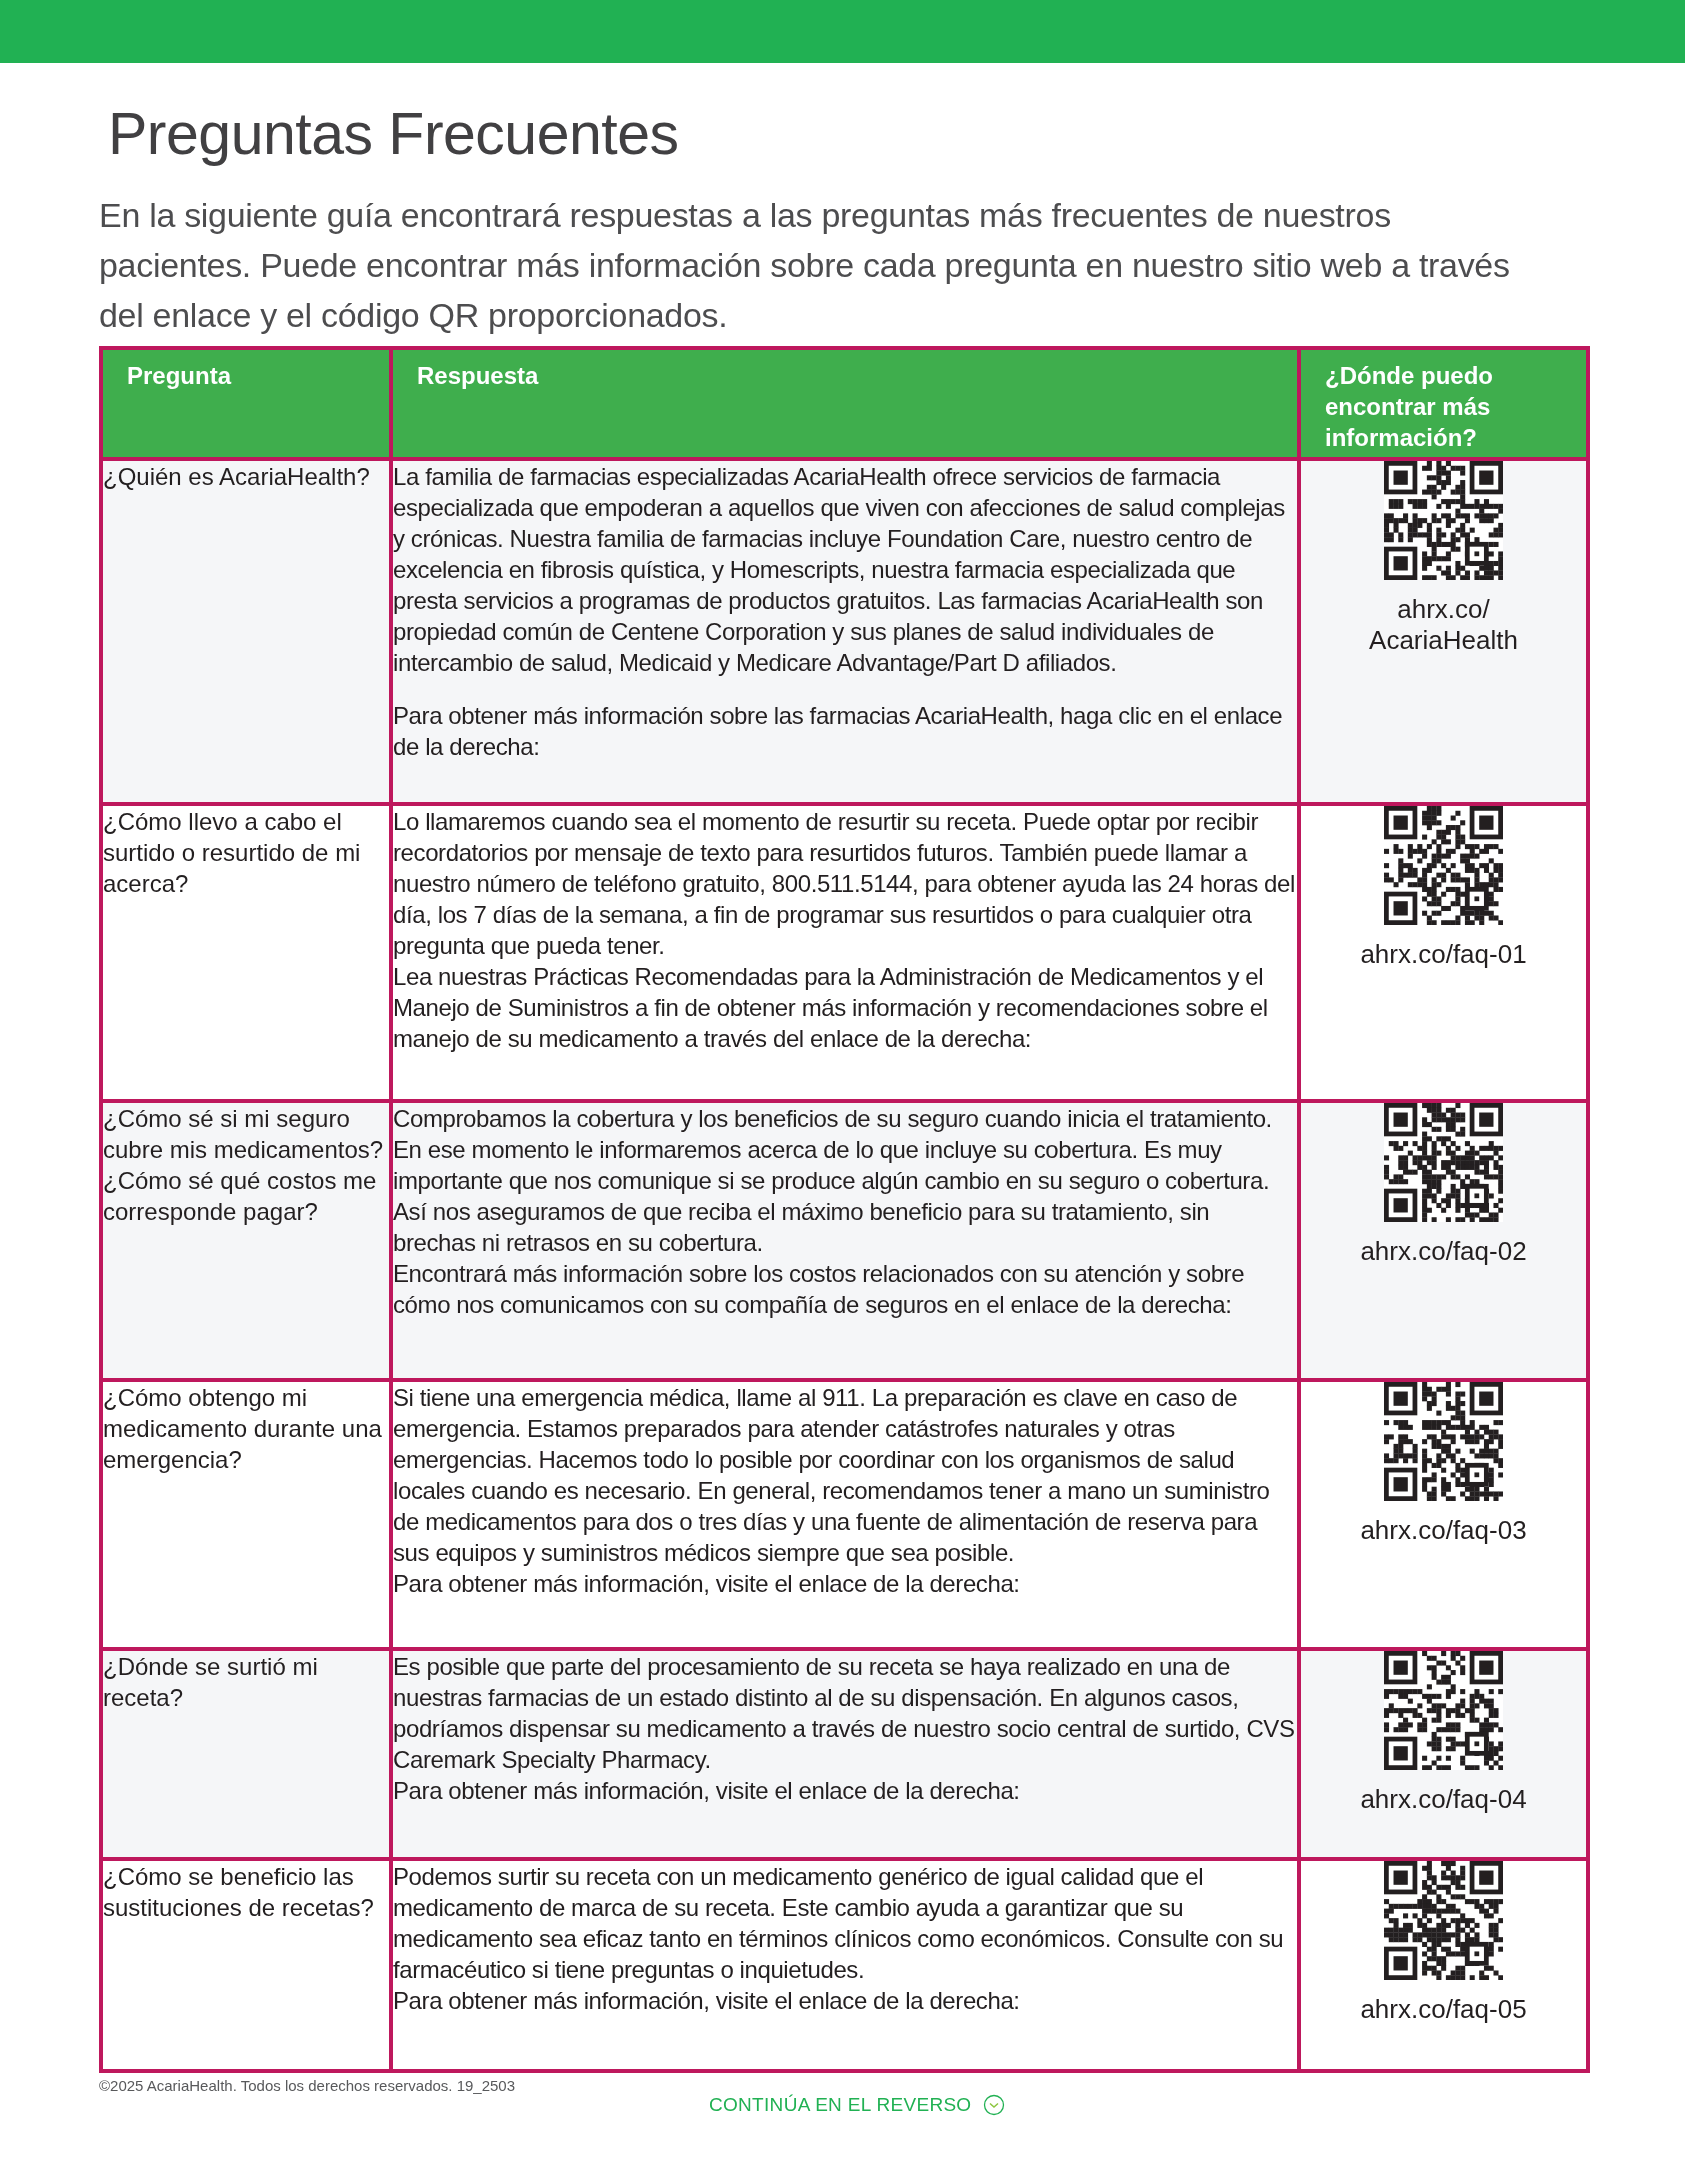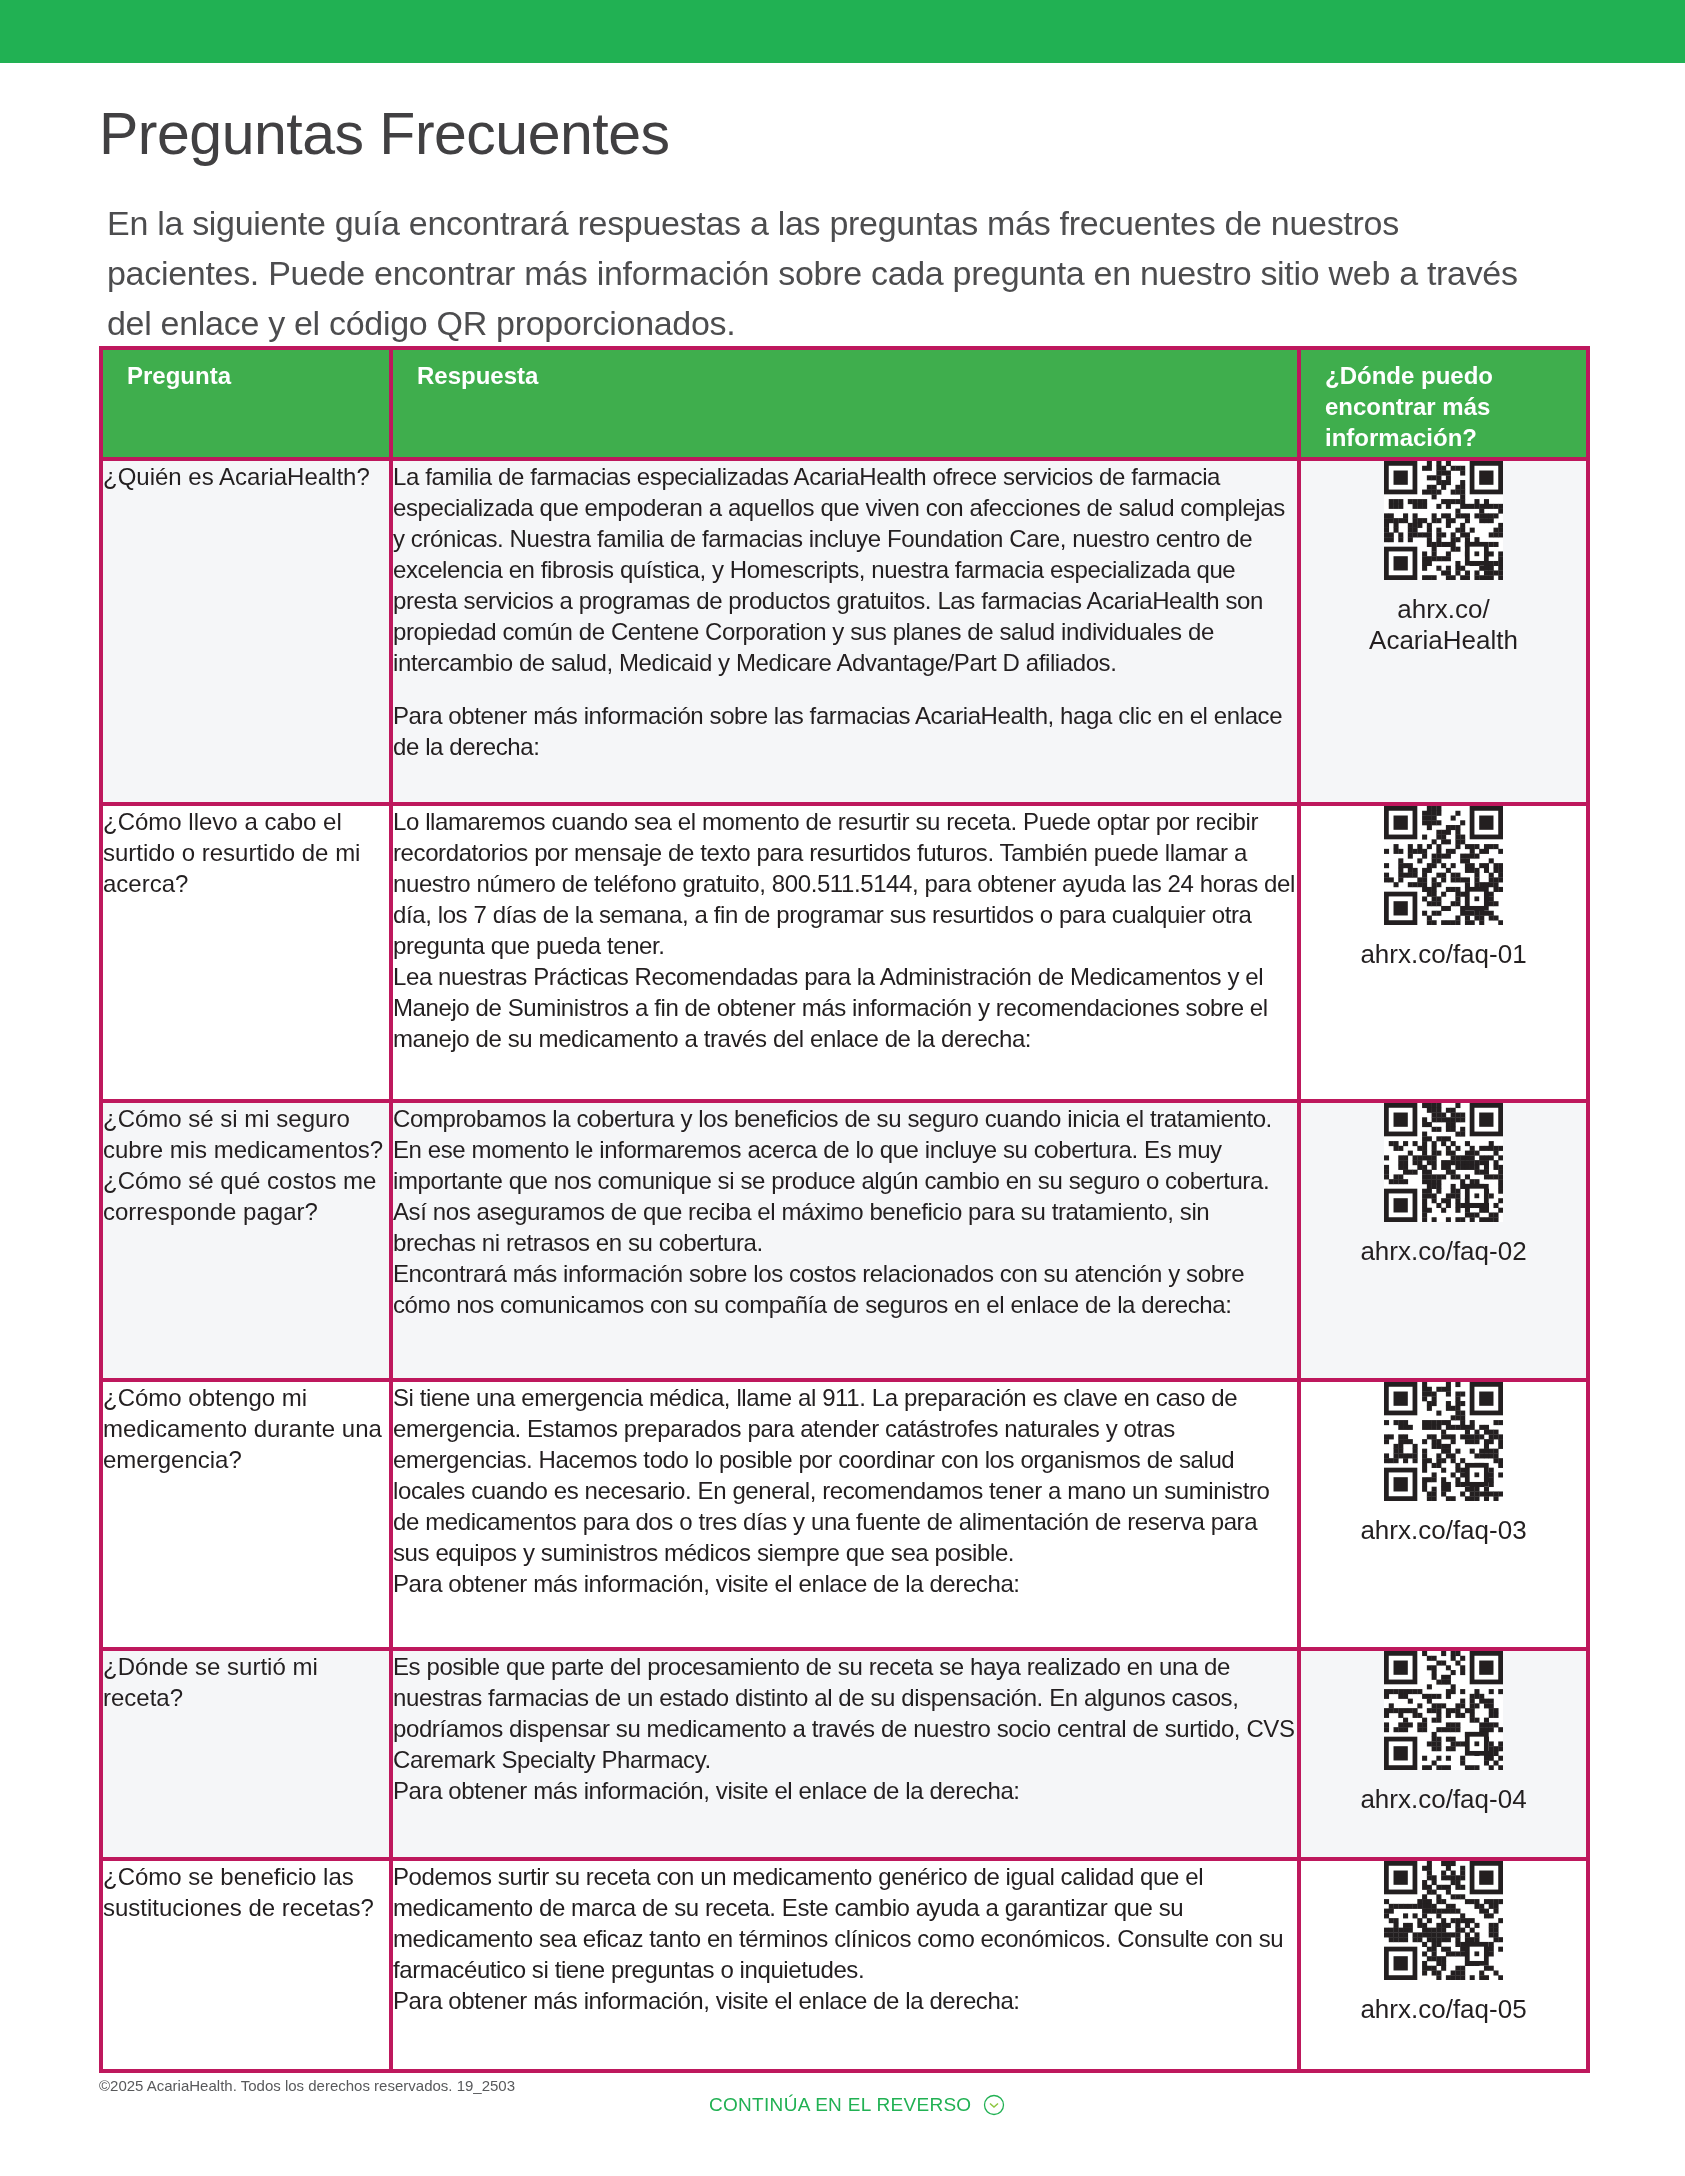--- a/index.html
+++ b/index.html
@@ -1,21 +1,21 @@
 <!DOCTYPE html>
 <html><head>
 <meta charset="utf-8">
 <style>
   html, body { margin: 0; padding: 0; background: #ffffff; }
   body { width: 1685px; height: 2176px; position: relative; overflow: hidden;
          font-family: "Liberation Sans", "DejaVu Sans", sans-serif; color: #231f20; }
   .top-bar { position: absolute; left: 0; top: 0; width: 1685px; height: 63px; background: #21b153; }
-  .title { position: absolute; left: 99px; top: 99px; margin: 0; font-size: 59px; font-weight: 300;
+  .title { position: absolute; left: 108px; top: 99px; margin: 0; font-size: 59px; font-weight: 300;
            color: #414042; letter-spacing: -0.5px; font-family: "Liberation Sans", sans-serif; line-height: 1.2; }
-  .intro { position: absolute; left: 99px; top: 190px; width: 1416px; margin: 8px; font-size: 34px;
+  .intro { position: absolute; left: 99px; top: 190px; width: 1416px; margin: 0; font-size: 34px;
            line-height: 50px; color: #4d4d4f; font-family: "Liberation Sans", sans-serif; letter-spacing: -0.3px; }
   table.faq { position: absolute; left: 99px; top: 346px; width: 1487px; border-collapse: collapse;
               table-layout: fixed; }
   table.faq th, table.faq td { border: 4px solid #be185d; vertical-align: top; padding: 0; }
   table.faq th { background: #3fae4d; color: #ffffff; text-align: left; font-weight: bold;
                  font-size: 24px; line-height: 31px; padding: 10px 24px 0 24px; height: 97px; }
   col.c1 { width: 290px; } col.c2 { width: 908px; } col.c3 { width: 289px; }
   tr.gray td { background: #f5f6f8; }
   tr.white td { background: #ffffff; }
   td.q { vertical-align: middle; padding: 0 10px 0 24px; font-size: 24px; line-height: 31px; color: #231f20; }

